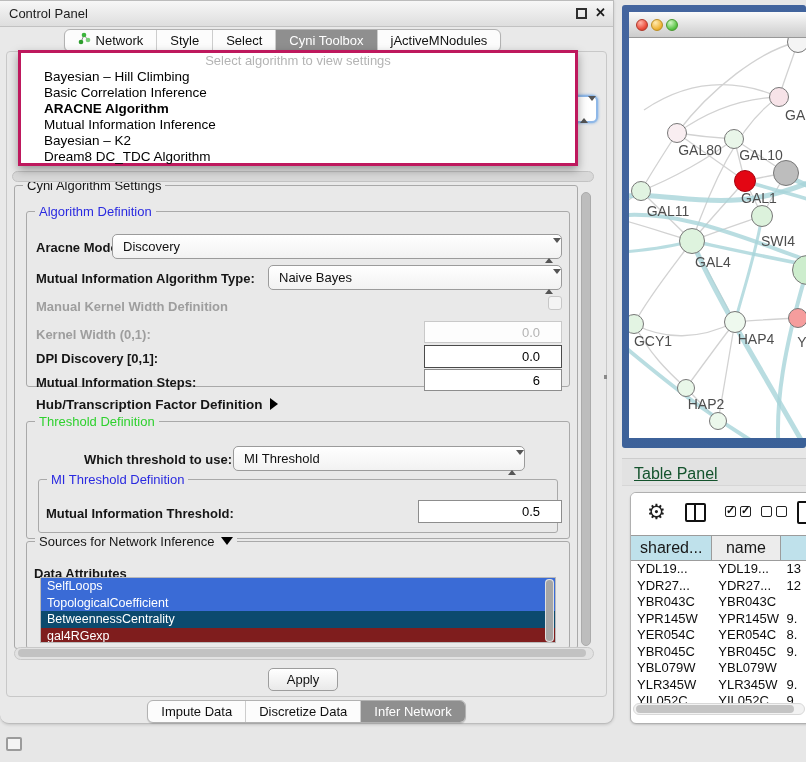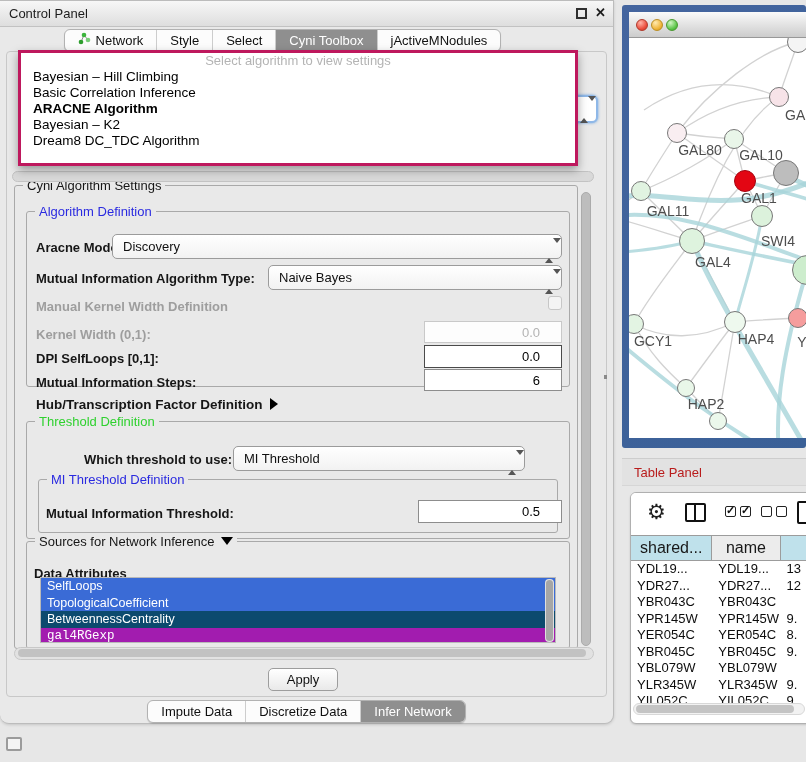--- a/index.html
+++ b/index.html
@@ -23,21 +23,21 @@
   .tab:last-child { border-right:none; }
   .tab.selected { background:#8f8f8f; color:#fff; }
 
   .content-box { position:absolute; left:6px; top:50px; width:601px; height:646px;
     background:#e9e9e9; border:1px solid #c8c8c8; border-radius:4px; }
 
   
   .algo-popup { position:absolute; left:18px; top:49px; width:560px; height:116px; background:#fff;
     border:3px solid #be185d; box-shadow:0 4px 9px rgba(0,0,0,.35); z-index:10; }
   .algo-placeholder { text-align:center; font-size:13px; color:#b4b4b4; height:16px; line-height:16px; }
-  .algo-item { font-size:13.5px; color:#000; height:16px; line-height:16px; padding-left:12px; white-space:nowrap; }
+  .algo-item { font-size:13.5px; color:#000; height:16px; line-height:16px; padding-left:23px; white-space:nowrap; }
   .algo-item.selected { font-weight:bold; }
 
   
   .combo-fragment { position:absolute; left:538px; top:94px; width:60px; height:28px; background:#fff;
     border:2px solid #8fb8e8; border-radius:6px; box-shadow:0 0 3px #6ba3e0; z-index:5; }
   .bar-fragment { position:absolute; left:12px; top:170px; width:582px; height:11px; background:#d9d9d9;
     border:1px solid #c3c3c3; border-radius:6px; z-index:4; }
 
   
   .group { position:absolute; border:1px solid #a9a9a9; border-radius:3px; }
@@ -82,21 +82,21 @@
   .tl.red { left:7px; background:radial-gradient(circle at 35% 28%, #ffb3a6, #ea4b3a 65%, #c23527); border:1px solid #b0382a; }
   .tl.yellow { left:22px; background:radial-gradient(circle at 35% 28%, #ffeab0, #efb337 65%, #c98f1c); border:1px solid #bb8d22; }
   .tl.green { left:37px; background:radial-gradient(circle at 35% 28%, #d2f5c4, #5cc549 65%, #3a9e2b); border:1px solid #48992f; }
   .nw-canvas { position:absolute; left:7px; top:33px; width:177px; height:400px; background:#fff; overflow:hidden; }
   .node { position:absolute; border-radius:50%; border:1px solid #777; }
   .node-label { position:absolute; transform:translate(-50%,-50%); font-size:14px; color:#4e4e4e; white-space:nowrap; }
 
   
   #table-panel-title { position:absolute; left:622px; top:458px; width:184px; height:28px;
     background:#e2e2e2; border-top:1px solid #cdcdcd; border-bottom:1px solid #d6d6d6; }
-  #table-panel-title span { position:absolute; left:12px; top:6px; font-size:13px; color:#b91c1c; }
+  #table-panel-title span { position:absolute; left:12px; top:6px; font-size:16px; color:#14532d;text-decoration:underline; }
   #table-box { position:absolute; left:630px; top:492px; width:180px; height:232px; background:#fff;
     border:1px solid #b0b0b0; border-radius:6px 0 0 6px; overflow:hidden; box-shadow:0 1px 2px rgba(0,0,0,.15); }
   .tb-toolbar { position:absolute; left:0; top:0; width:100%; height:42px; background:#fff; }
   .gear-ic { position:absolute; left:16px; top:7px; font-size:21px; color:#1f1f1f; line-height:24px; }
   .cols-ic { position:absolute; left:54px; top:10px; width:21px; height:19px; border:2px solid #111; border-radius:2px; }
   .cols-ic:after { content:""; position:absolute; left:7px; top:0; width:2px; height:15px; background:#111; }
   .cb-pair { position:absolute; top:13px; display:flex; gap:4px; }
   .cb { width:11px; height:11px; border:1.5px solid #222; border-radius:2px; position:relative; background:#fff; }
   .cb.checked:after { content:"✓"; position:absolute; left:0px; top:-3px; font-size:11px; font-weight:bold; color:#111; }
   .page-ic { position:absolute; left:166px; top:8px; width:20px; height:23px; border:2px solid #111; border-radius:2px; background:#fff; }
@@ -154,20 +154,21 @@
     <span class="spinner"><span class="up"></span><span class="dn"></span></span>
   </div>
   <div class="bar-fragment"></div>
 
   <div class="algo-popup">
     <div class="algo-placeholder">Select algorithm to view settings</div>
     <div>
         <div class="algo-item">Bayesian – Hill Climbing</div>
         <div class="algo-item">Basic Correlation Inference</div>
         <div class="algo-item selected">ARACNE Algorithm</div>
+        <div class="algo-item">Mutual Information Inference</div>
         <div class="algo-item">Bayesian – K2</div>
         <div class="algo-item">Dream8 DC_TDC Algorithm</div>
       </div>
   </div>
 
   <div class="group" style="left:14px; top:184px; width:564px; height:464px;">
     <span class="group-title t-black">Cyni Algorithm Settings</span>
   </div>
 
   <div class="group" style="left:26px; top:210px; width:544px; height:176px;">
@@ -185,21 +186,21 @@
     <span>Naive Bayes</span>
     <span class="spinner"><span class="up"></span><span class="dn"></span></span>
   </div>
 
   <span class="field-label disabled" style="left:36px; top:298px;">Manual Kernel Width Definition</span>
   <span class="checkbox" style="left:548px; top:295px;"></span>
 
   <span class="field-label disabled" style="left:36px; top:326px;">Kernel Width (0,1):</span>
   <input class="txt-input disabled" style="left: 424px; top: 320px; width: 138px; height: 22px;" value="0.0">
 
-  <span class="field-label" style="left:36px; top:350px;">DPI SelfLoops [0,1]:</span>
+  <span class="field-label" style="left:36px; top:350px;">DPI Discovery [0,1]:</span>
   <input class="txt-input focusy" style="left: 424px; top: 344px; width: 138px; height: 23px;" value="0.0">
 
   <span class="field-label" style="left:36px; top:374px;">Mutual Information Steps:</span>
   <input class="txt-input" style="left: 424px; top: 368px; width: 138px; height: 22px;" value="6">
 
   <span class="field-label" style="left:36px; top:396px; font-size:13.5px;">
     <span>Hub/Transcription Factor Definition</span><span class="tri-right"></span>
   </span>
 
   <div class="group" style="left:26px; top:420px; width:544px; height:118px;">
@@ -219,21 +220,21 @@
 
   <div class="group" style="left:26px; top:540px; width:544px; height:108px;">
     <span class="group-title t-black"><span>Sources for Network Inference</span><span class="tri-down"></span></span>
   </div>
   <span class="field-label" style="left:34px; top:557px;margin-top:8px;">Data Attributes</span>
   <div class="attr-list">
     <div>
         <div class="attr-item" style="background: rgb(58, 107, 214);">SelfLoops</div>
         <div class="attr-item" style="background: rgb(58, 107, 214);">TopologicalCoefficient</div>
         <div class="attr-item" style="background: #0c4a6e;">BetweennessCentrality</div>
-        <div class="attr-item" style="background: #a21caf; font-family: Liberation Mono, monospace;">gal4RGexp</div>
+        <div class="attr-item" style="background: #7f1d1d;">gal4RGexp</div>
       </div>
     <div class="attr-scroll">
         <div class="attr-thumb"></div>
       </div>
   </div>
 
   <div class="hscroll" style="left:14px; top:646px; width:580px; height:13px;">
       <div class="thumb" style="width:568px;"></div>
     </div>
   <div class="vscroll">

